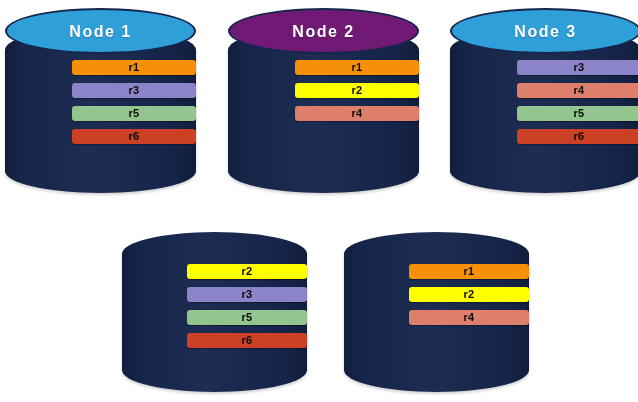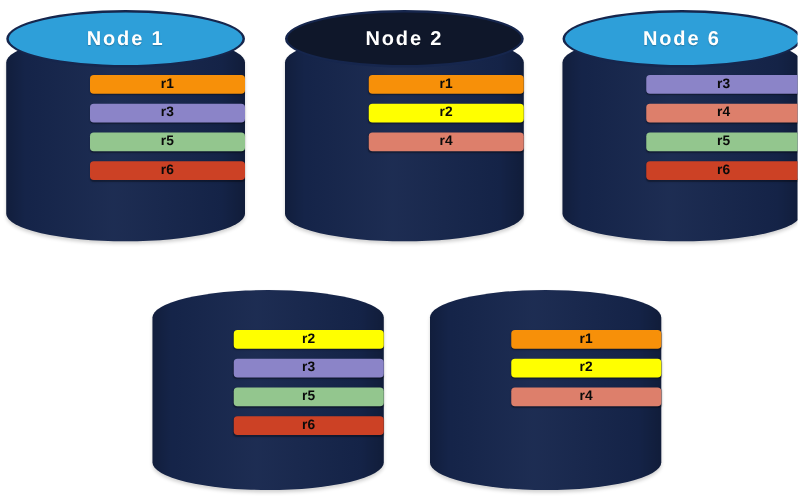--- a/index.html
+++ b/index.html
@@ -117,40 +117,40 @@
           <span class="bar-label">r5</span>
         </div>
         <div class="bar" style="background: rgb(204, 65, 37);">
           <span class="bar-label">r6</span>
         </div>
       </div>
     </div>
     <div class="node " style="left: 228px; top: 8px; width: 191px; height: 185px;">
       <div class="cyl-body" style="background: rgb(22, 38, 77);"></div>
       <div class="cyl-shade"></div>
-      <div class="cyl-top" style="background: #0f172a;">
+      <div class="cyl-top" style="background: #701a75;">
         <div class="node-title" style="color: rgb(255, 255, 255);">Node 2</div>
       </div>
       <div class="bars">
         <div class="bar" style="background: rgb(247, 144, 9);">
           <span class="bar-label">r1</span>
         </div>
         <div class="bar" style="background: rgb(255, 255, 0);">
           <span class="bar-label">r2</span>
         </div>
         <div class="bar" style="background: rgb(221, 127, 107);">
           <span class="bar-label">r4</span>
         </div>
       </div>
     </div>
     <div class="node " style="left: 450px; top: 8px; width: 191px; height: 185px;">
       <div class="cyl-body" style="background: rgb(22, 38, 77);"></div>
       <div class="cyl-shade"></div>
       <div class="cyl-top" style="background: rgb(46, 159, 217);">
-        <div class="node-title" style="color: rgb(255, 255, 255);">Node 6</div>
+        <div class="node-title" style="color: rgb(255, 255, 255);">Node 3</div>
       </div>
       <div class="bars">
         <div class="bar" style="background: rgb(139, 132, 200);">
           <span class="bar-label">r3</span>
         </div>
         <div class="bar" style="background: rgb(221, 127, 107);">
           <span class="bar-label">r4</span>
         </div>
         <div class="bar" style="background: rgb(147, 198, 142);">
           <span class="bar-label">r5</span>

